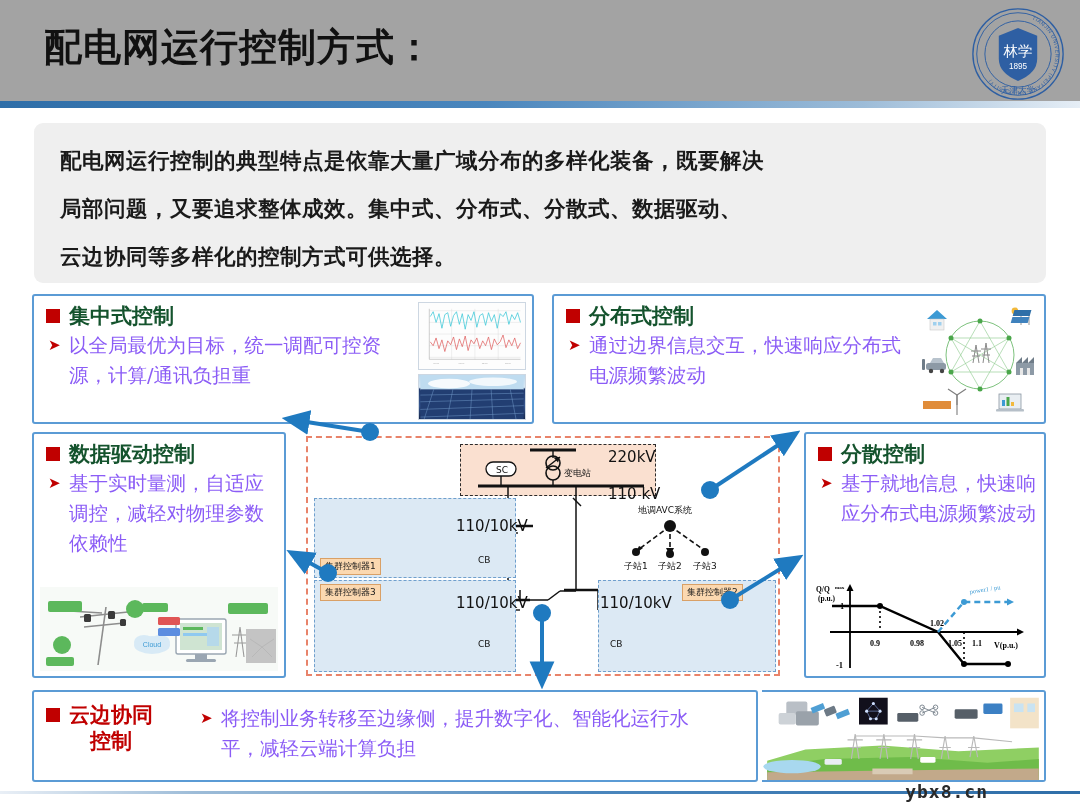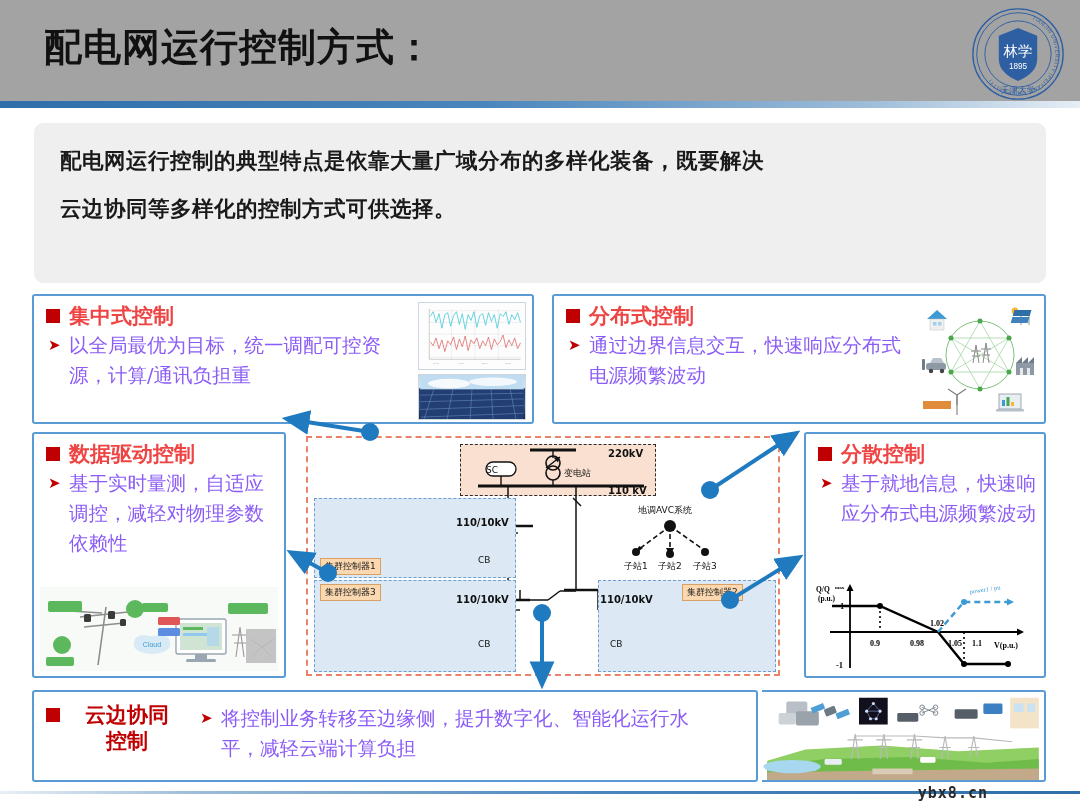--- a/index.html
+++ b/index.html
@@ -56,21 +56,21 @@
   }
   .card-head {
     display: flex; align-items: flex-start; gap: 9px;
     padding: 7px 0 0 12px;
   }
   .sq-bullet {
     width: 14px; height: 14px; background: #c00000; flex: 0 0 14px;
     margin-top: 6px;
   }
   .card-title {
-    font-size: 21px; font-weight: bold; color: #ef4444;
+    font-size: 21px; font-weight: bold; color: #14532d;
     font-family: "DejaVu Sans", sans-serif;
     line-height: 26px;
   }
   .card-title.red { color: #c00000; }
   .bullet-row {
     display: flex; align-items: flex-start; gap: 7px;
     padding: 2px 0 0 14px;
   }
   .arrow-bullet {
     flex: 0 0 14px; margin-top: 7px; color: #c00000; font-size: 15px; line-height: 14px;
@@ -146,36 +146,36 @@
   #cluster2 { left: 290px; top: 142px; width: 178px; height: 92px; }
   .cluster-tag {
     position: absolute; background: #fbd8b0; border: 1px solid #d9a066;
     font-size: 9px; color: #1a1a1a; padding: 1px 4px; white-space: nowrap;
     font-family: "DejaVu Sans", sans-serif;
   }
   .diagram-label {
     position: absolute; font-size: 9px; color: #111; white-space: nowrap;
     font-family: "DejaVu Sans", sans-serif;
   }
-  .kv-label { font-size: 10px; font-weight: bold; }
+  .kv-label { font-size: 15px; font-weight: normal; }
 
   
   #connectors {
     position: absolute; left: 0; top: 0; width: 1080px; height: 810px;
     pointer-events: none;
   }
 
   
   #footer-rule {
     position: absolute; left: 0; bottom: 16px; width: 1080px; height: 3px;
     background: linear-gradient(to right, #e9eff6 0%, #9dbcd8 18%, #4a86bd 55%, #2f6ea8 100%);
   }
   #watermark {
     position: absolute; right: 92px; bottom: 8px;
-    font-size: 15px; font-weight: bold; color: #2a2a2a; letter-spacing: 1px;
+    font-size: 18px; font-weight: bold; color: #2a2a2a; letter-spacing: 1px;
     font-family: "DejaVu Sans Mono", monospace;
   }
 </style>
 </head>
 <body>
 
 <div id="header">
   <div id="slide-title">配电网运行控制方式：</div>
 
   <svg id="logo" viewBox="0 0 100 100">
@@ -190,20 +190,21 @@
     <text x="50" y="52" font-size="15" fill="#ffffff" text-anchor="middle" font-family="'DejaVu Sans',sans-serif">林学</text>
     <text x="50" y="66" font-size="8.5" fill="#ffffff" text-anchor="middle" font-family="'Liberation Sans',sans-serif">1895</text>
     <text x="50" y="91" font-size="9" fill="#2e5fa3" text-anchor="middle" font-family="'DejaVu Sans',sans-serif">天津大学</text>
   </svg>
 
   <div id="header-rule"></div>
 </div>
 
 <div id="intro-panel">
   <div class="intro-line">配电网运行控制的典型特点是依靠大量广域分布的多样化装备，既要解决</div>
+  <div class="intro-line">局部问题，又要追求整体成效。集中式、分布式、分散式、数据驱动、</div>
   <div class="intro-line">云边协同等多样化的控制方式可供选择。</div>
 </div>
 
 <div class="card" id="card-centralized">
   <div class="card-head">
     <div class="sq-bullet"></div>
     <div class="card-title">集中式控制</div>
   </div>
   <div class="bullet-row">
     <div class="arrow-bullet">➤</div>
@@ -451,21 +452,21 @@
     <text x="98" y="66" font-size="8" font-weight="bold" fill="#000" font-family="'Liberation Serif',serif">0.98</text>
     <text x="118" y="46" font-size="8" font-weight="bold" fill="#000" font-family="'Liberation Serif',serif">1.02</text>
     <text x="136" y="66" font-size="8" font-weight="bold" fill="#000" font-family="'Liberation Serif',serif">1.05</text>
     <text x="160" y="66" font-size="8" font-weight="bold" fill="#000" font-family="'Liberation Serif',serif">1.1</text>
     <text x="158" y="14" font-size="6.5" fill="#3c9ad4" font-family="'Liberation Serif',serif" transform="rotate(-9 158 14)">power1 / pu</text>
   </svg>
 </div>
 
 <div class="card" id="card-cloudedge">
   <div style="display:flex; align-items:flex-start; height:100%;">
-    <div style="display:flex; padding:10px 0 0 12px; flex:0 0 152px;gap:16px;">
+    <div style="display:flex; padding:10px 0 0 12px; flex:0 0 152px;">
       <div class="sq-bullet"></div>
       <div style="margin-left:9px;">
         <div class="card-title red">云边协同</div>
         <div class="card-title red" style="text-align:center;">控制</div>
       </div>
     </div>
     <div class="bullet-row" style="padding-top:12px;">
       <div class="arrow-bullet">➤</div>
       <div class="bullet-text" style="max-width:500px;">将控制业务转移至边缘侧，提升数字化、智能化运行水平，减轻云端计算负担</div>
     </div>
@@ -711,21 +712,21 @@
   </svg>
 
   <div class="cluster-box" id="cluster1"></div>
   <div class="cluster-box" id="cluster3"></div>
   <div class="cluster-box" id="cluster2"></div>
 
   <div class="cluster-tag" style="left:12px; top:120px;">集群控制器1</div>
   <div class="cluster-tag" style="left:12px; top:146px;">集群控制器3</div>
   <div class="cluster-tag" style="left:374px; top:146px;">集群控制器2</div>
 
-  <div class="diagram-label" style="left:178px; top:27px; font-size:9px;">SC</div>
+  <div class="diagram-label" style="left:188px; top:27px; font-size:9px;">SC</div>
   <div class="diagram-label" style="left:256px; top:29px;">变电站</div>
   <div class="diagram-label kv-label" style="left:300px; top:10px;">220kV</div>
   <div class="diagram-label kv-label" style="left:300px; top:34px;margin-top:13px;">110 kV</div>
 
   <div class="diagram-label kv-label" style="left:148px; top:79px;">110/10kV</div>
   <div class="diagram-label kv-label" style="left:148px; top:156px;">110/10kV</div>
   <div class="diagram-label kv-label" style="left:292px; top:156px;">110/10kV</div>
 
   <div class="diagram-label" style="left:170px; top:117px; font-size:9px;">CB</div>
   <div class="diagram-label" style="left:170px; top:201px; font-size:9px;">CB</div>

